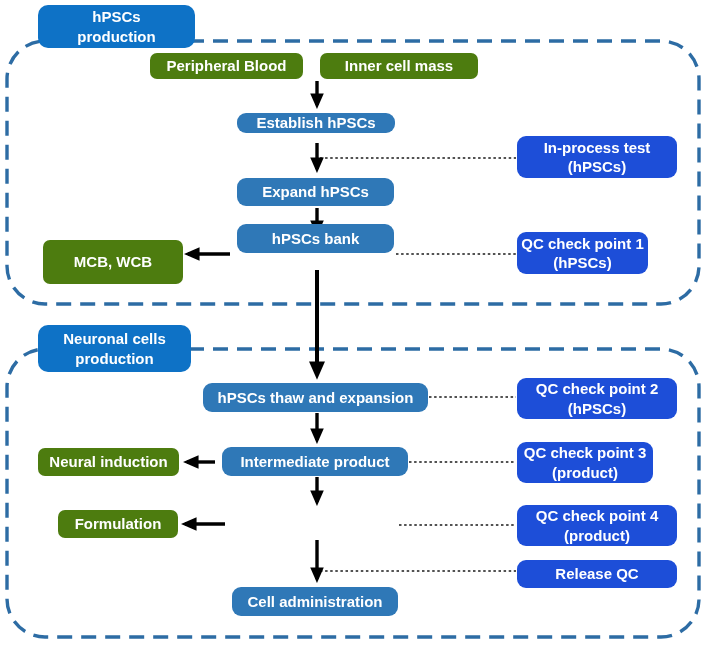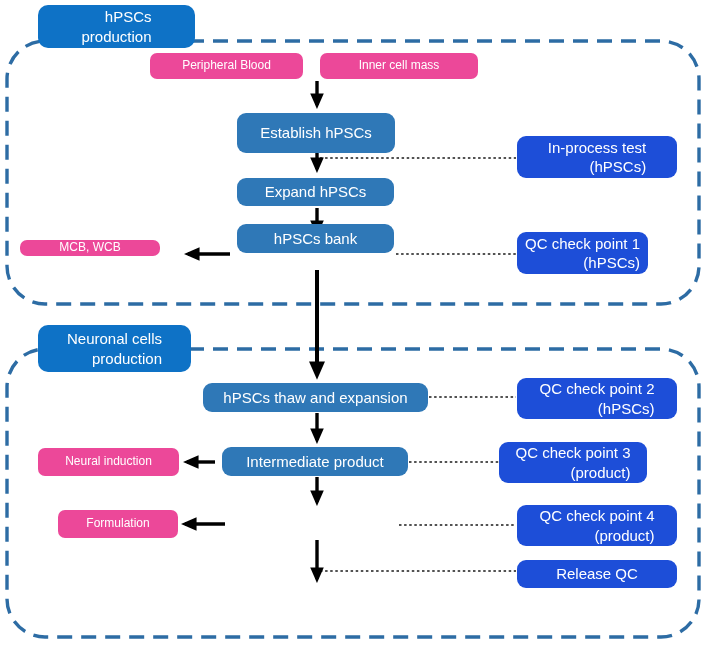--- a/index.html
+++ b/index.html
@@ -1,26 +1,26 @@
 <!DOCTYPE html>
 <html><head>
 <meta charset="utf-8">
 <style>
   html,body{margin:0;padding:0}
   body{font-family:"Liberation Sans",sans-serif;background:#ffffff}
   .canvas{position:relative;width:709px;height:645px;background:#ffffff;overflow:hidden}
   .layer{position:absolute;left:0;top:0}
   .node{
     position:absolute;display:flex;align-items:center;justify-content:center;
-    text-align:right;color:#ffffff;font-weight:normal;white-space:pre-line;
+    text-align:center;color:#ffffff;font-weight:bold;white-space:pre-line;
     box-sizing:border-box;line-height:1.3;
   }
   .hdr{background:#0e72c6;border-radius:10px;font-size:15px}
   .blue{background:#2f78b7;border-radius:9px;font-size:15px}
-  .gray{background:#ec4899;border-radius:7px;font-size:12px}
+  .gray{background:#4d7c0f;border-radius:7px;font-size:15px}
   .orange{background:#1d4ed8;border-radius:9px;font-size:15px}
 </style>
 </head>
 <body>
 
 <div class="canvas">
 
   <svg class="layer" width="709" height="645" viewBox="0 0 709 645">
     <defs>
       <marker id="ah" markerWidth="4.6" markerHeight="4" refX="3.4" refY="2" orient="auto">
@@ -49,41 +49,42 @@
     <line x1="225" y1="524" x2="185" y2="524" stroke="#000" stroke-width="3.4" marker-end="url(#ah)"></line>
     <line x1="317" y1="540" x2="317" y2="579" stroke="#000" stroke-width="3.4" marker-end="url(#ah)"></line>
   </svg>
 
   <div class="node hdr" style="left:38px;top:5px;width:157px;height:43px">hPSCs
 production</div>
 
   <div class="node gray" style="left:150px;top:53px;width:153px;height:26px">Peripheral Blood</div>
   <div class="node gray" style="left:320px;top:53px;width:158px;height:26px">Inner cell mass</div>
 
-  <div class="node blue" style="left:237px;top:113px;width:158px;height:40px">Establish hPSCs</div>
+  <div class="node blue" style="left:237px;top:113px;width:158px;height:20px">Establish hPSCs</div>
   <div class="node blue" style="left:237px;top:178px;width:157px;height:28px">Expand hPSCs</div>
   <div class="node blue" style="left:237px;top:224px;width:157px;height:29px">hPSCs bank</div>
 
-  <div class="node gray" style="left:20px;top:240px;width:140px;height:16px">MCB, WCB</div>
+  <div class="node gray" style="left:43px;top:240px;width:140px;height:44px">MCB, WCB</div>
 
   <div class="node orange" style="left:517px;top:136px;width:160px;height:42px">In-process test
 (hPSCs)</div>
   <div class="node orange" style="left:517px;top:232px;width:131px;height:42px">QC check point 1
 (hPSCs)</div>
 
   <div class="node hdr" style="left:38px;top:325px;width:153px;height:47px">Neuronal cells
 production</div>
 
   <div class="node blue" style="left:203px;top:383px;width:225px;height:29px">hPSCs thaw and expansion</div>
   <div class="node blue" style="left:222px;top:447px;width:186px;height:29px">Intermediate product</div>
+  <div class="node blue" style="left:232px;top:587px;width:166px;height:29px">Cell administration</div>
 
   <div class="node gray" style="left:38px;top:448px;width:141px;height:28px">Neural induction</div>
   <div class="node gray" style="left:58px;top:510px;width:120px;height:28px">Formulation</div>
 
   <div class="node orange" style="left:517px;top:378px;width:160px;height:41px">QC check point 2
 (hPSCs)</div>
-  <div class="node orange" style="left:499px;top:442px;width:148px;height:41px">QC check point 3
+  <div class="node orange" style="left:517px;top:442px;width:136px;height:41px">QC check point 3
 (product)</div>
   <div class="node orange" style="left:517px;top:505px;width:160px;height:41px">QC check point 4
 (product)</div>
   <div class="node orange" style="left:517px;top:560px;width:160px;height:28px">Release QC</div>
 
 </div>
 
 </body></html>

